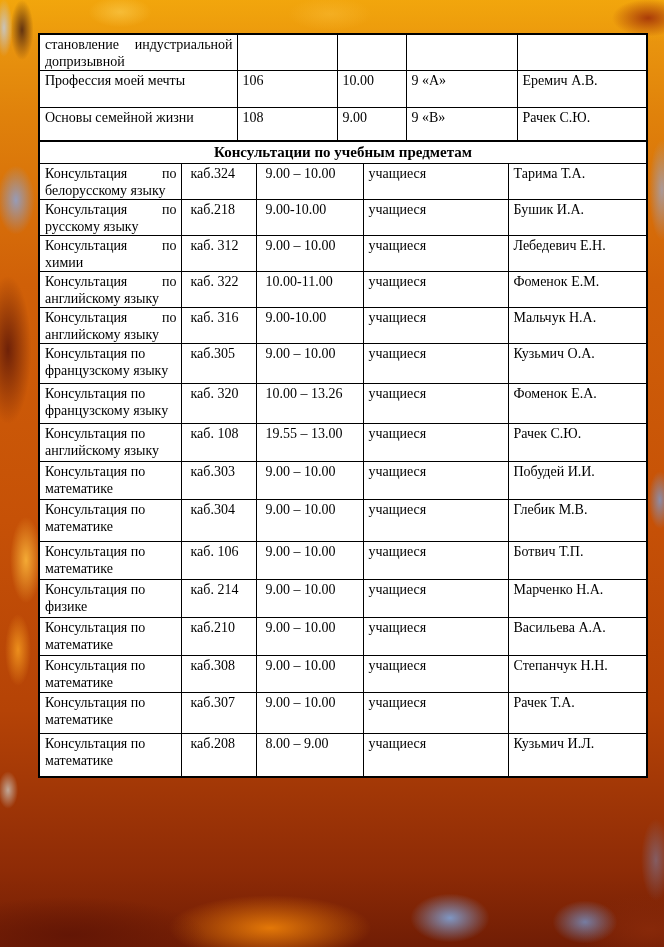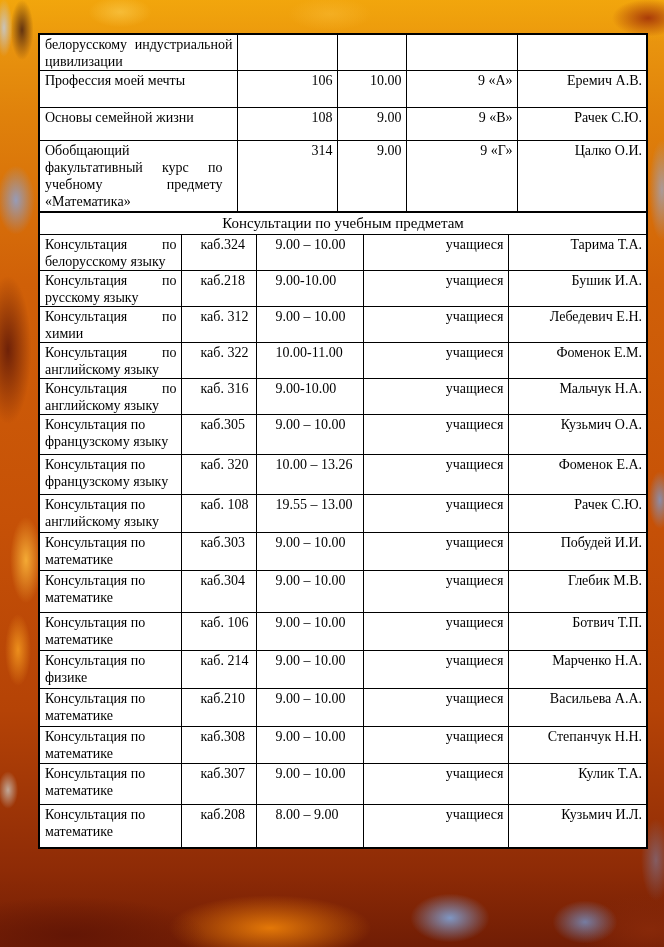--- a/index.html
+++ b/index.html
@@ -38,70 +38,63 @@
   }
   table{border-collapse:collapse;table-layout:fixed;width:606px}
   td{
     border:1px solid #000;vertical-align:top;
     font-size:14px;line-height:17px;padding:1px 4px 0 5px;overflow:hidden;
   }
   td:first-child{border-left:none}
   td:last-child{border-right:none}
   .top-table tr:first-child td{border-top:none}
   .consult-table tr:last-child td{border-bottom:none}
-  .center{text-align:right}
+  .center{text-align:left}
   .just{text-align:justify}
   .narrow{padding-right:14px}
-  .consult-table td.room,.consult-table td.time{padding-left:19px}
-  .section-header td{font-weight:normal;font-size:15px;text-align:center;padding:1px 0 2px;line-height:18px}
+  .consult-table td.room,.consult-table td.time{padding-left:9px}
+  .section-header td{font-weight:bold;font-size:15px;text-align:center;padding:1px 0 2px;line-height:18px}
   .r22{height:22px}.r30{height:30px}.r33{height:33px}.r36{height:36px}.r37{height:37px}
   .r38{height:38px}.r40{height:40px}.r41{height:41px}.r42{height:42px}.r56{height:56px}.r71{height:71px}
 </style>
 </head>
 <body>
 
 <div class="bg">
   <div class="document">
 
     <table class="top-table">
       <colgroup>
           <col style="width:197px">
           <col style="width:100px">
           <col style="width:69px">
           <col style="width:111px">
           <col style="width:129px">
         </colgroup>
       <tbody>
           <tr class="r30">
-        <td class="just">белорусскому индустриальной цивилизации</td>
+        <td class="just">становление индустриальной допризывной</td>
         <td class="center"></td>
         <td class="center"></td>
         <td class="center"></td>
         <td class="center"></td>
       </tr>
       <tr class="r37">
         <td class="just">Профессия моей мечты</td>
         <td class="center">106</td>
         <td class="center">10.00</td>
         <td class="center">9 «А»</td>
         <td class="center">Еремич А.В.</td>
       </tr>
       <tr class="r33">
         <td class="just">Основы семейной жизни</td>
         <td class="center">108</td>
         <td class="center">9.00</td>
         <td class="center">9 «В»</td>
         <td class="center">Рачек С.Ю.</td>
-      </tr>
-      <tr class="r71">
-        <td class="just narrow">Обобщающий факультативный курс по учебному предмету «Математика»</td>
-        <td class="center">314</td>
-        <td class="center">9.00</td>
-        <td class="center">9 «Г»</td>
-        <td class="center">Цалко О.И.</td>
       </tr>
     </tbody>
       </table>
 
     <table class="consult-table">
       <colgroup>
           <col style="width:141px">
           <col style="width:75px">
           <col style="width:107px">
           <col style="width:145px">
@@ -207,21 +200,21 @@
         <td class="room">каб.308</td>
         <td class="time">9.00 – 10.00</td>
         <td class="center">учащиеся</td>
         <td class="center">Степанчук Н.Н.</td>
       </tr>
       <tr class="r41">
         <td>Консультация по математике</td>
         <td class="room">каб.307</td>
         <td class="time">9.00 – 10.00</td>
         <td class="center">учащиеся</td>
-        <td class="center">Кулик Т.А.</td>
+        <td class="center">Рачек Т.А.</td>
       </tr>
       <tr class="r42">
         <td>Консультация по математике</td>
         <td class="room">каб.208</td>
         <td class="time">8.00 – 9.00</td>
         <td class="center">учащиеся</td>
         <td class="center">Кузьмич И.Л.</td>
       </tr>
     </tbody>
       </table>

